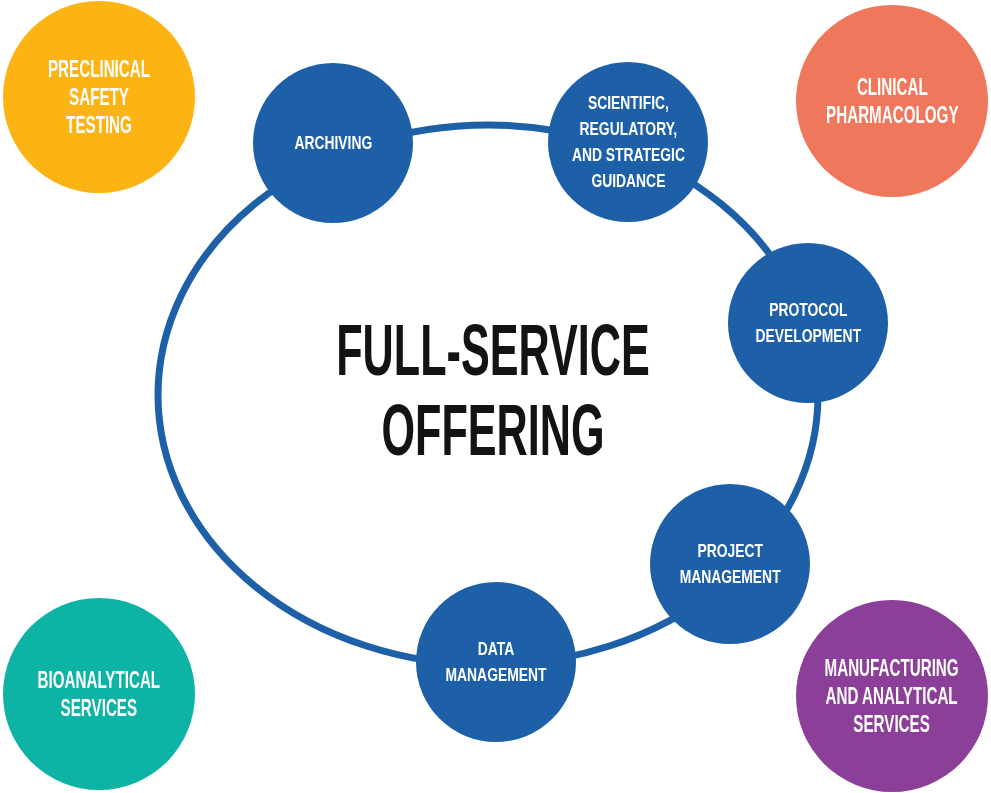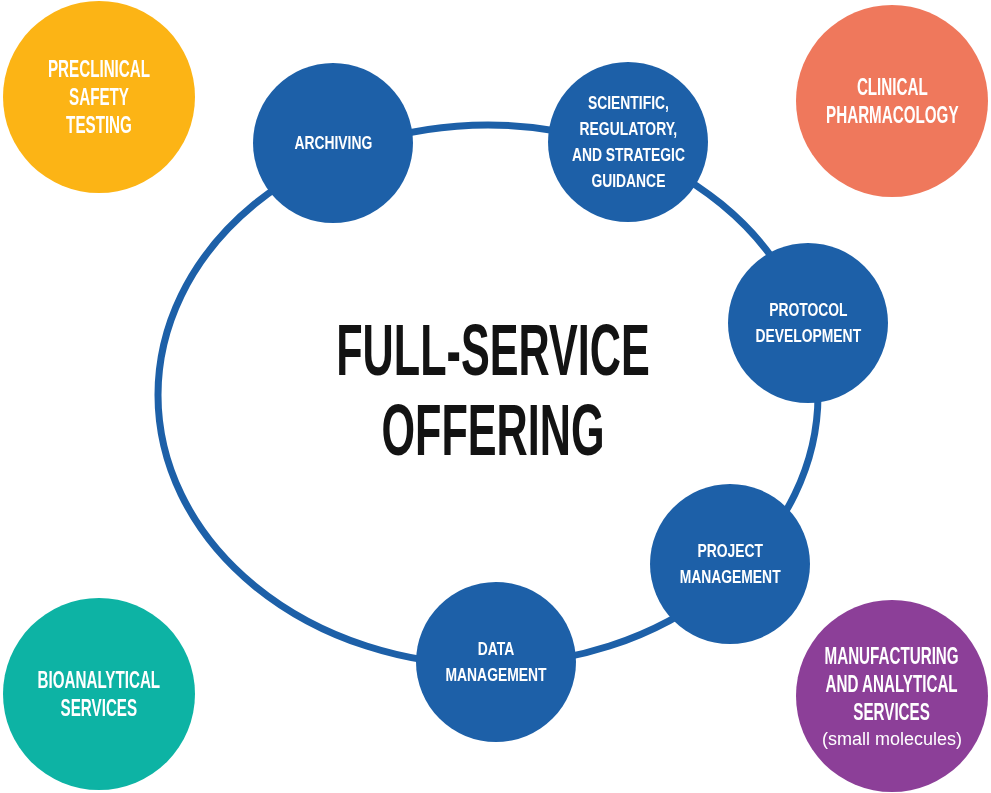--- a/index.html
+++ b/index.html
@@ -150,17 +150,16 @@
   <div class="node corner teal pos-bioanalytic">
     <div class="node-label">BIOANALYTICAL
 SERVICES</div>
   </div>
 
   <div class="node corner purple pos-manufact">
     <div class="corner-stack">
       <div class="node-label">MANUFACTURING
 AND ANALYTICAL
 SERVICES</div>
-      <div class="node-subtext">(small molecules)</div>
     </div>
   </div>
 
 </div>
 
 </body></html>

